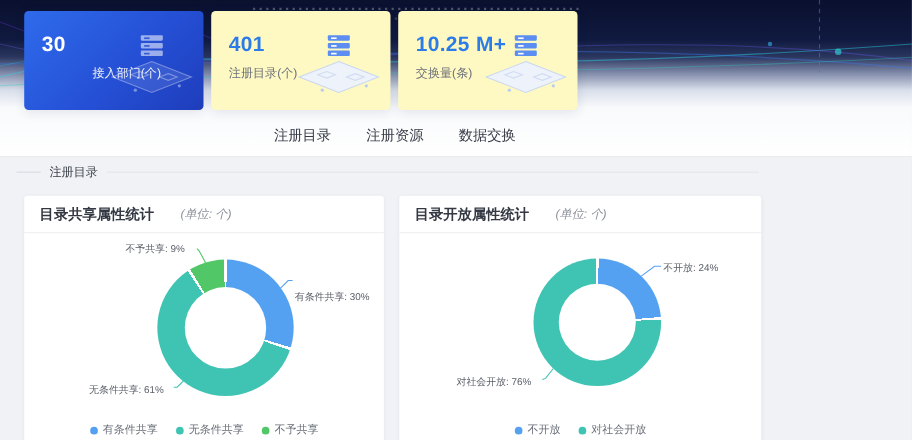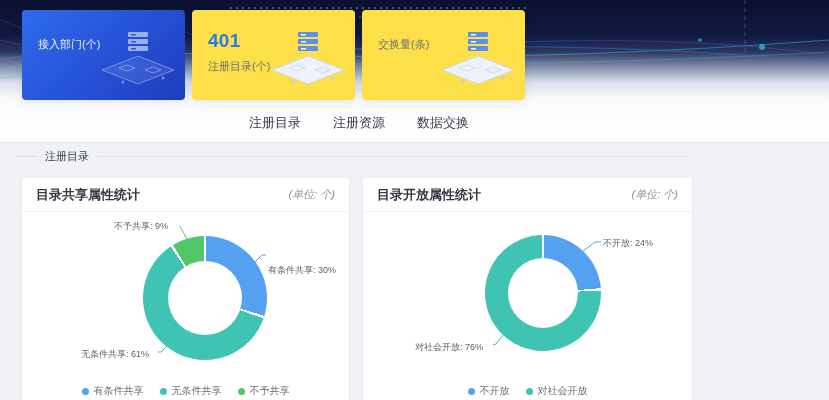--- a/index.html
+++ b/index.html
@@ -6,27 +6,27 @@
   body { font-family:"Liberation Sans", sans-serif; background:#d9dce2; }
   .page { position:relative; width:829px; height:400px; overflow:hidden; background:#f0f2f5; }
 
   
   .banner { position:absolute; top:0; left:0; width:829px; height:143px;
     background:linear-gradient(180deg,#0a102e 0px,#101a40 36px,#2c3760 52px,#7e89a8 66px,#d9dfea 82px,#f9fafc 98px,#ffffff 143px); }
   .banner svg { position:absolute; top:0; left:0; }
 
   
   .cards { position:absolute; top:10px; left:22px; display:flex; gap:7px; }
-  .card { position:relative; width:163px; height:90px; background:#fde047; border-radius:4px;
+  .card { position:relative; width:163px; height:90px; background:#fef9c3; border-radius:4px;
     padding:20px 0 0 16px; box-shadow:0 2px 10px rgba(20,40,90,.10); overflow:hidden; cursor:pointer; }
   .card--primary { background:linear-gradient(135deg,#2f6bec 0%,#2550d6 55%,#1e3dbb 100%); }
   .card-value { font-size:19px; font-weight:bold; color:#2b7ce9; letter-spacing:.3px; }
   .card--primary .card-value { color:#ffffff; }
   .card-label { margin-top:7px; font-size:11px; color:#6a6f78; }
-  .card--primary .card-label { color:rgba(255,255,255,.92); }
+  .card--primary .card-label { color:rgba(255,255,255,.92);margin-left:46px; }
   .card-icon { position:absolute; right:6px; top:16px; width:82px; height:62px; }
   .icon-platform { fill:#eef3fb; stroke:#c9d8f0; stroke-width:1; }
   .icon-cube { fill:none; stroke:#cfdcf2; stroke-width:1; }
   .icon-bar { fill:#5b8ef0; }
   .icon-dash { fill:#ffffff; }
   .icon-drop { fill:#b9cdef; }
   .card--primary .icon-platform { fill:rgba(255,255,255,.10); stroke:rgba(255,255,255,.35); }
   .card--primary .icon-cube { stroke:rgba(255,255,255,.35); }
   .card--primary .icon-bar { fill:rgba(255,255,255,.55); }
   .card--primary .icon-dash { fill:rgba(40,80,214,.9); }
@@ -41,22 +41,22 @@
   
   .section-header { position:absolute; top:149px; left:15px; width:675px; display:flex; align-items:center; }
   .section-line-short { width:22px; height:1px; background:#d8dbe0; }
   .section-title { margin:0 8px; font-size:11px; color:#3a3f4a; white-space:nowrap; }
   .section-line-long { flex:1; height:1px; background:#e3e5ea; }
 
   
   .panels { position:absolute; top:178px; left:22px; display:flex; gap:14px; }
   .panel { width:327px; height:240px; background:#ffffff; border-radius:3px; box-shadow:0 1px 4px rgba(20,40,90,.05); }
   .panel--right { width:329px; }
-  .panel-header { height:34px; display:flex; justify-content:space-between; align-items:center;
-    padding:0 14px; border-bottom:1px solid #f0f0f2; }
+  .panel-header { height:34px; display:flex; align-items:center;
+    padding:0 14px; border-bottom:1px solid #f0f0f2;gap:24px; }
   .panel-title { font-size:13px; font-weight:bold; color:#333842; }
   .panel-unit { font-size:11px; color:#8a8f99;font-style:italic; }
   .chart-body { position:relative; height:205px; }
   .donut { position:absolute; border-radius:50%; }
   .donut-0 { left:121px; top:24px; width:124px; height:124px; }
   .donut-1 { left:122px; top:23px; width:116px; height:116px; }
   .hole { position:absolute; background:#ffffff; border-radius:50%; }
   .hole-0 { left:146px; top:49px; width:74px; height:74px; }
   .hole-1 { left:145px; top:46px; width:70px; height:70px; }
   .leaders { position:absolute; left:0; top:0; pointer-events:none; }
@@ -83,20 +83,21 @@
       <line x1="230" y1="8" x2="530" y2="8" stroke="#ffffff" stroke-width="2" stroke-dasharray="2,4" opacity="0.28"></line>
       <line x1="240" y1="17" x2="520" y2="17" stroke="#ffffff" stroke-width="2" stroke-dasharray="2,5" opacity="0.18"></line>
       <circle cx="762" cy="47" r="3" fill="#35e0e0" opacity="0.6"></circle>
       <circle cx="700" cy="40" r="2" fill="#35b0f0" opacity="0.6"></circle>
       <circle cx="160" cy="22" r="2.5" fill="#b04af0" opacity="0.5"></circle>
     </svg>
   </div>
 
   <div class="cards">
     <div class="card card--primary">
+      <div class="card-value">30</div>
       <div class="card-label">接入部门(个)</div>
       <svg class="card-icon" viewBox="0 0 82 62">
         <polygon class="icon-platform" points="41,30 77,44 41,58 5,44"></polygon>
         <polygon class="icon-cube" points="22,42 30,39 38,42 30,45"></polygon>
         <polygon class="icon-cube" points="48,44 56,41 64,44 56,47"></polygon>
         <rect class="icon-bar" x="31" y="6" width="20" height="5" rx="1"></rect>
         <rect class="icon-bar" x="31" y="13" width="20" height="5" rx="1"></rect>
         <rect class="icon-bar" x="31" y="20" width="20" height="5" rx="1"></rect>
         <rect class="icon-dash" x="34" y="8" width="5" height="1.5"></rect>
         <rect class="icon-dash" x="34" y="15" width="5" height="1.5"></rect>
@@ -116,20 +117,21 @@
         <rect class="icon-bar" x="31" y="13" width="20" height="5" rx="1"></rect>
         <rect class="icon-bar" x="31" y="20" width="20" height="5" rx="1"></rect>
         <rect class="icon-dash" x="34" y="8" width="5" height="1.5"></rect>
         <rect class="icon-dash" x="34" y="15" width="5" height="1.5"></rect>
         <rect class="icon-dash" x="34" y="22" width="5" height="1.5"></rect>
         <circle class="icon-drop" cx="26" cy="56" r="1.5"></circle>
         <circle class="icon-drop" cx="66" cy="52" r="1.5"></circle>
       </svg>
     </div>
     <div class="card">
+      <div class="card-value">10.25 M+</div>
       <div class="card-label">交换量(条)</div>
       <svg class="card-icon" viewBox="0 0 82 62">
         <polygon class="icon-platform" points="41,30 77,44 41,58 5,44"></polygon>
         <polygon class="icon-cube" points="22,42 30,39 38,42 30,45"></polygon>
         <polygon class="icon-cube" points="48,44 56,41 64,44 56,47"></polygon>
         <rect class="icon-bar" x="31" y="6" width="20" height="5" rx="1"></rect>
         <rect class="icon-bar" x="31" y="13" width="20" height="5" rx="1"></rect>
         <rect class="icon-bar" x="31" y="20" width="20" height="5" rx="1"></rect>
         <rect class="icon-dash" x="34" y="8" width="5" height="1.5"></rect>
         <rect class="icon-dash" x="34" y="15" width="5" height="1.5"></rect>

